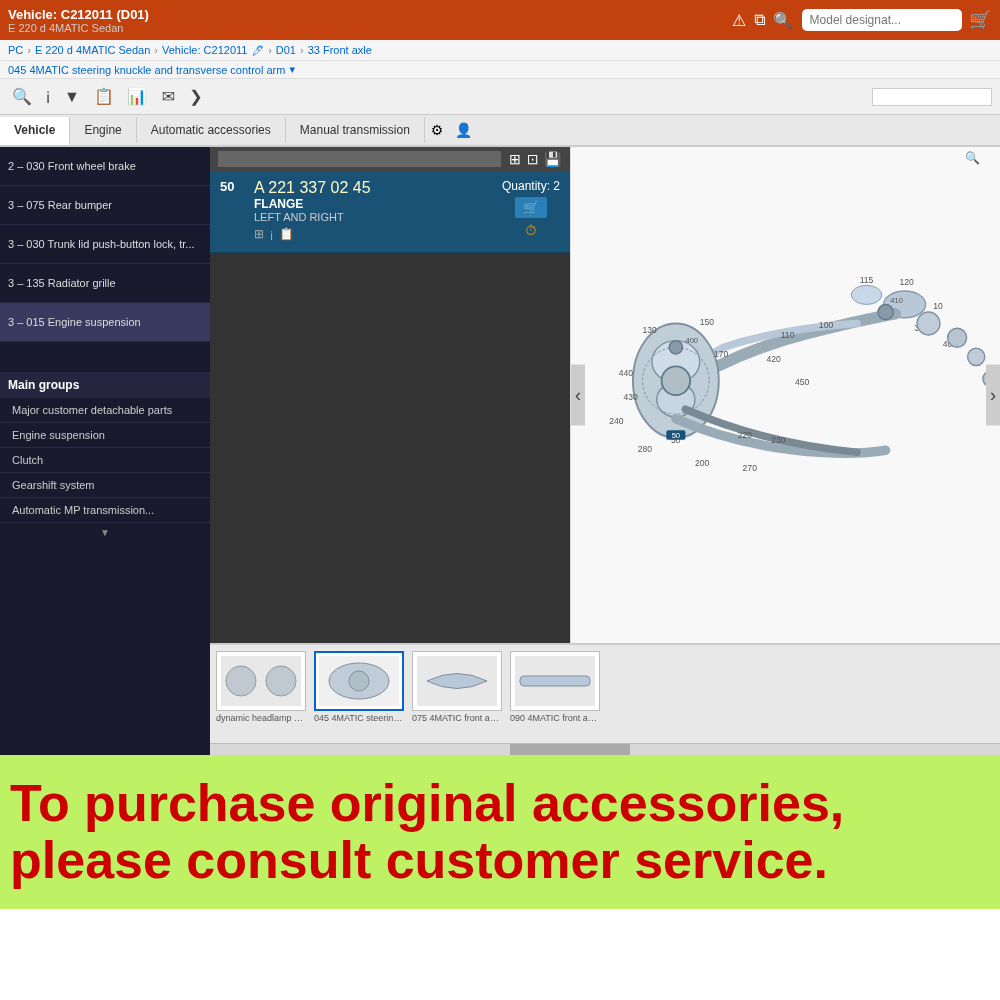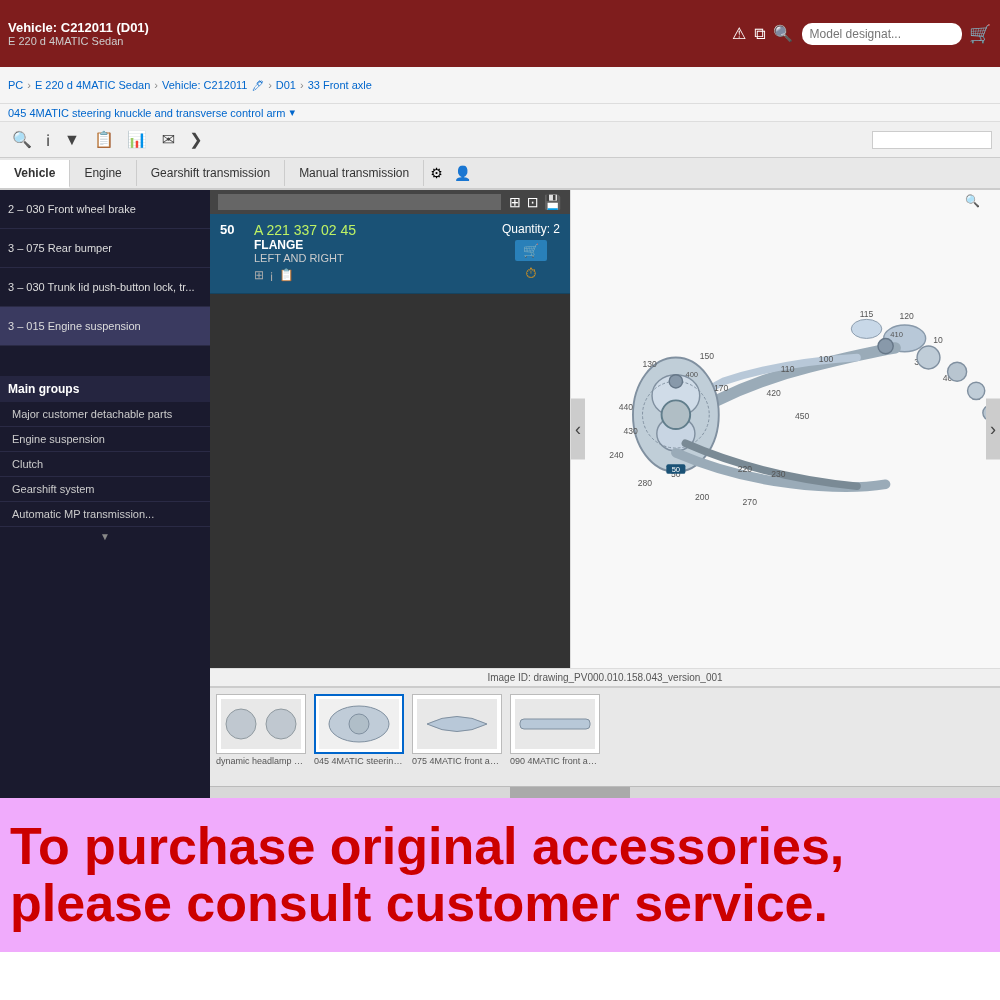--- a/index.html
+++ b/index.html
@@ -1,46 +1,46 @@
 <!DOCTYPE html>
 <html><head>
   <meta charset="utf-8">
   <style>
     * { margin: 0; padding: 0; box-sizing: border-box; }
     body { font-family: Arial, sans-serif; font-size: 12px; background: #fff; width: 1000px; height: 1000px; overflow: hidden; }
 
     
     .top-bar {
-      background: #7f1d1d;
+      background: #c2410c;
       color: #fff;
       display: flex;
       align-items: center;
       justify-content: space-between;
       padding: 4px 8px;
-      height: 67px;
+      height: 40px;
     }
     .top-bar-left { display: flex; flex-direction: column; }
     .top-bar-title { font-size: 13px; font-weight: bold; color: #fff; }
     .top-bar-subtitle { font-size: 11px; color: #ccc; }
     .top-bar-right { display: flex; align-items: center; gap: 8px; }
     .top-bar-icon { color: #fff; font-size: 16px; cursor: pointer; }
     .search-box-top {
       background: #fff;
       border: none;
       padding: 4px 8px;
       font-size: 12px;
       width: 160px;
-      border-radius: 10px;
+      border-radius: 5px;
     }
     .cart-icon { font-size: 18px; color: #fff; cursor: pointer; }
 
     
     .breadcrumb {
       background: #f5f5f5;
-      padding: 12px 8px;
+      padding: 4px 8px;
       font-size: 11px;
       color: #555;
       border-bottom: 1px solid #ddd;
       display: flex;
       align-items: flex-end;
       gap: 4px;
       flex-wrap: wrap;
     }
     .breadcrumb a { color: #0066cc; text-decoration: none; }
     .breadcrumb-arrow { color: #888; }
@@ -184,21 +184,21 @@
     .part-item {
       background: #1a5276;
       padding: 8px 10px;
       display: flex;
       align-items: flex-start;
       gap: 10px;
       border-bottom: 1px solid #154360;
     }
     .part-number { color: #fff; font-size: 13px; font-weight: bold; min-width: 24px; }
     .part-info { flex: 1; }
-    .part-code { color: #bef264; font-size: 14px; }
+    .part-code { color: #fef9c3; font-size: 16px; }
     .part-name { color: #fff; font-size: 12px; font-weight: bold; }
     .part-desc { color: #ccc; font-size: 11px; }
     .part-actions { display: flex; flex-direction: column; align-items: center; gap: 4px; }
     .part-qty { color: #fff; font-size: 12px; }
     .part-cart-btn {
       background: #2980b9;
       border: none;
       color: #fff;
       padding: 3px 8px;
       cursor: pointer;
@@ -286,21 +286,21 @@
 
     
     .scrollbar-area {
       background: #d8d8d8;
       height: 12px;
       border-top: 1px solid #bbb;
     }
 
     
     .bottom-overlay {
-      background: #f0abfc;
+      background: #bef264;
       padding: 20px 10px;
       text-align: left;
     }
     .bottom-overlay-text {
       font-size: 52px;
       font-weight: 900;
       color: #cc0000;
       line-height: 1.1;
     }
   </style>
@@ -348,33 +348,34 @@
   <button class="toolbar-icon-btn">✉</button>
   <button class="toolbar-icon-btn">❯</button>
   <div class="toolbar-search">
     <input type="text" style="border: 1px solid rgb(204, 204, 204); padding: 2px 6px; font-size: 11px; width: 120px;">
   </div>
 </div>
 
 <div class="tab-bar">
   <div class="tab active">Vehicle</div>
   <div class="tab">Engine</div>
-  <div class="tab">Gearshift transmission</div>
+  <div class="tab">Automatic accessories</div>
   <div class="tab">Manual transmission</div>
   <span class="tab-icon">⚙</span>
   <span class="tab-icon">👤</span>
 </div>
 
 <div class="main-content">
 
   <div class="sidebar">
 
     <div class="sidebar-item">2 – 030 Front wheel brake</div>
     <div class="sidebar-item">3 – 075 Rear bumper</div>
     <div class="sidebar-item">3 – 030 Trunk lid push-button lock, tr...</div>
+    <div class="sidebar-item">3 – 135 Radiator grille</div>
     <div class="sidebar-item active">3 – 015 Engine suspension</div>
 
     <div class="sidebar-section-title">Main groups</div>
     <div class="sidebar-group-item">Major customer detachable parts</div>
     <div class="sidebar-group-item">Engine suspension</div>
     <div class="sidebar-group-item">Clutch</div>
     <div class="sidebar-group-item">Gearshift system</div>
     <div class="sidebar-group-item">Automatic MP transmission...</div>
 
     <div style="display:flex;justify-content:center;padding:4px;">
@@ -487,23 +488,20 @@
 
         
         <button class="diagram-scroll-btn">›</button>
         
         <button style="position:absolute;left:0;top:50%;transform:translateY(-50%);background:#ccc;border:none;font-size:18px;cursor:pointer;padding:20px 4px;color:#444;">‹</button>
         
         <button style="position:absolute;top:4px;right:20px;background:none;border:none;cursor:pointer;font-size:12px;color:#555;">🔍</button>
       </div>
     </div>
 
-    <div class="image-id-bar">
-      <span>Image ID: drawing_PV000.010.158.043_version_001</span>
-    </div>
 
     <div class="thumbnail-strip">
       <div class="thumbnail-item">
         <div class="thumbnail-img">
           <svg width="80" height="50" viewBox="0 0 80 50">
               <rect width="80" height="50" fill="#e8e8e8"></rect>
               <circle cx="20" cy="25" r="15" fill="#c0c8d0" stroke="#909aa0" stroke-width="1"></circle>
               <circle cx="60" cy="25" r="15" fill="#c0c8d0" stroke="#909aa0" stroke-width="1"></circle>
             </svg>
         </div>

